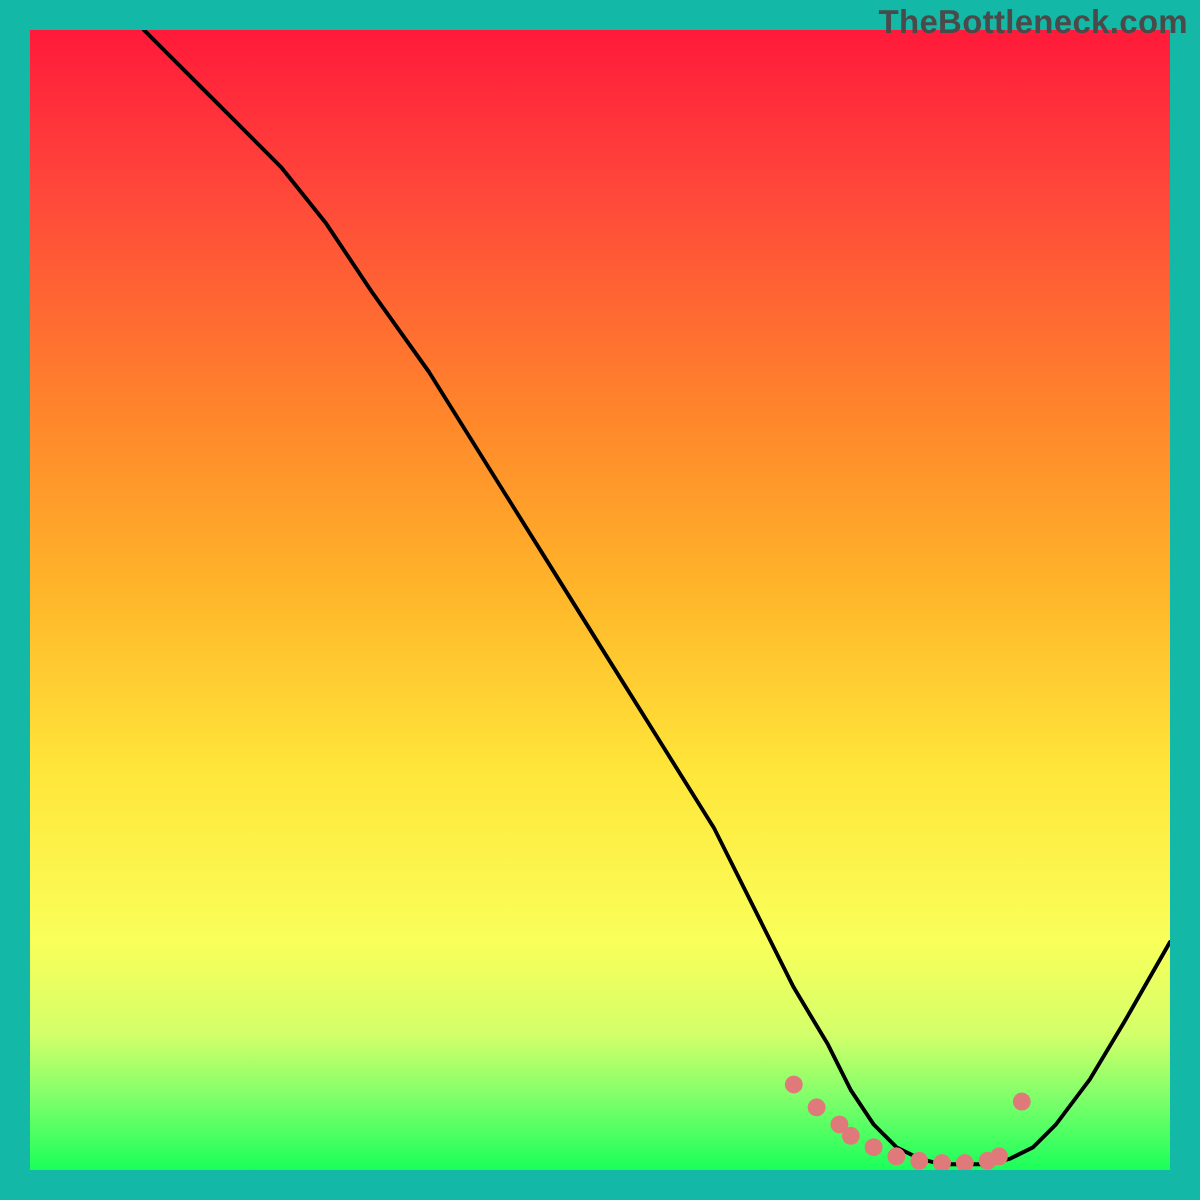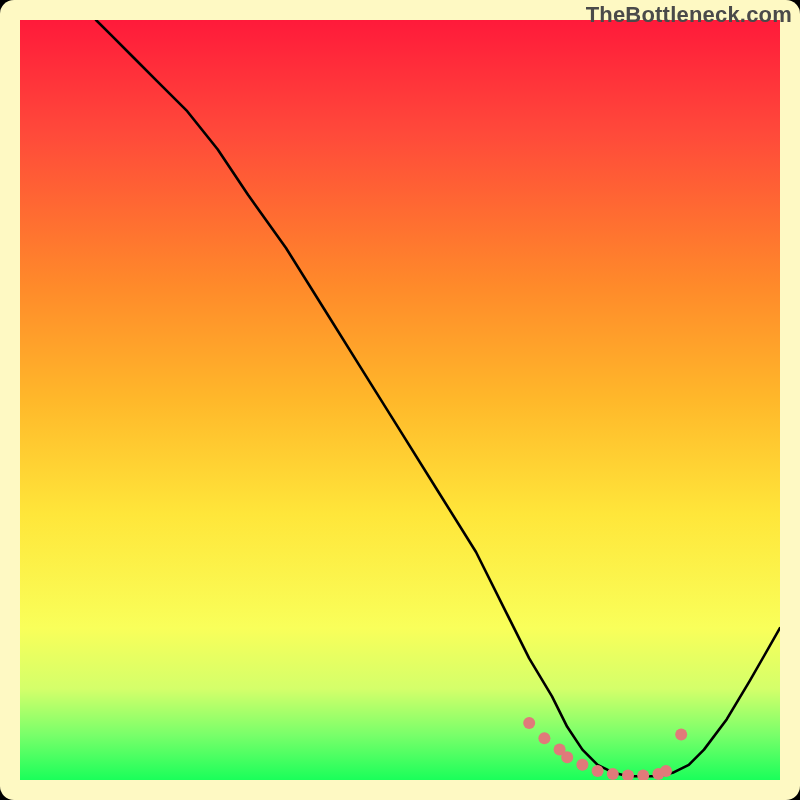--- a/index.html
+++ b/index.html
@@ -1,17 +1,17 @@
 <!DOCTYPE html>
 <html><head>
 <meta charset="utf-8">
 <style>
   * { margin: 0; padding: 0; box-sizing: border-box; }
   html, body { width: 800px; height: 800px; overflow: hidden; background: #000; }
-  .frame { width: 800px; height: 800px; background: #fef9c3; position: relative; border-radius: 14px; }
+  .frame { width: 800px; height: 800px; background: #14b8a6; position: relative; }
   .plot-area {
     position: absolute;
     left: 20px;
     top: 20px;
     width: 760px;
     height: 760px;
     background: linear-gradient(to bottom,
       #ff1a3a 0%,
       #ff4a3a 15%,
       #ff8a2a 35%,

